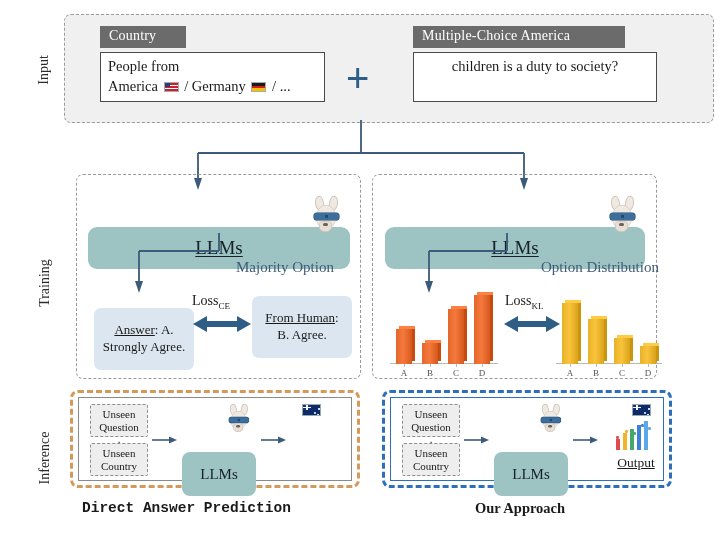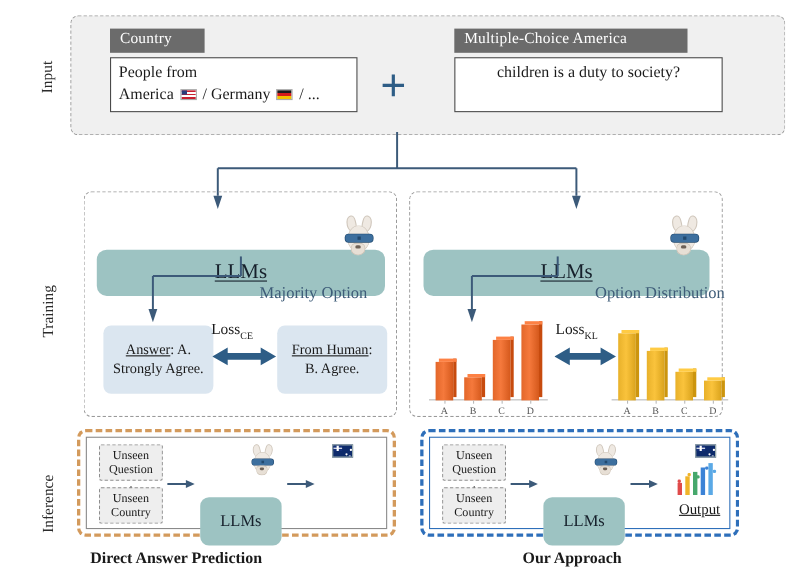--- a/index.html
+++ b/index.html
@@ -231,21 +231,21 @@
       <div class="nose"></div>
   </div>
 
   <svg class="abs" style="left:125px;top:233px;width:100px;height:62px;">
     <path d="M 94 0 L 94 18 M 94 18 L 14 18 M 14 18 L 14 48" stroke="#3c5a79" stroke-width="1.8" fill="none"></path>
     <path d="M 14 60 L 10 48 L 18 48 Z" fill="#3c5a79"></path>
   </svg>
 
   <div class="sectitle" style="left:236px;top:259px;">Majority Option</div>
 
-  <div class="answerbox" style="left:94px;top:296px;width:100px;height:62px;">
+  <div class="answerbox" style="left:94px;top:308px;width:100px;height:62px;">
     <div>
       <span class="u">Answer</span><span>: A.</span><br>
       <span>Strongly Agree.</span>
     </div>
   </div>
 
   <div class="losslab" style="left:192px;top:293px;">
     <span>Loss</span><sub>CE</sub>
   </div>
   <svg class="darrow" style="left:193px;top:313px;width:58px;height:22px;">
@@ -394,21 +394,21 @@
   </svg>
 
   <span class="flag flag-au" style="left:302px;top:404px;width:19px;height:12px;border:.5px solid #9aa;">
     <span class="uj"></span>
     <span class="star" style="left:11px;top:7px;width:2px;height:2px;"></span>
     <span class="star" style="left:15px;top:3px;width:1.6px;height:1.6px;"></span>
     <span class="star" style="left:14px;top:8.5px;width:1.6px;height:1.6px;"></span>
   </span>
 
 
-  <div class="caption" style="left:82px;top:500px;">Direct Answer Prediction</div>
+  <div class="caption" style="left:82px;top:500px;font-family:Liberation Mono, monospace;">Direct Answer Prediction</div>
 
   <div class="infr-outer" style="left:382px;top:390px;width:290px;height:98px;border:3px dashed #2e6fba;"></div>
   <div class="infr-inner" style="left:390px;top:397px;width:274px;height:84px;border:1.6px solid #2e6fba;"></div>
 
   <div class="dchip" style="left:402px;top:404px;width:58px;height:33px;">
     <div>
       <span>Unseen</span><br>
       <span>Question</span>
     </div>
   </div>

